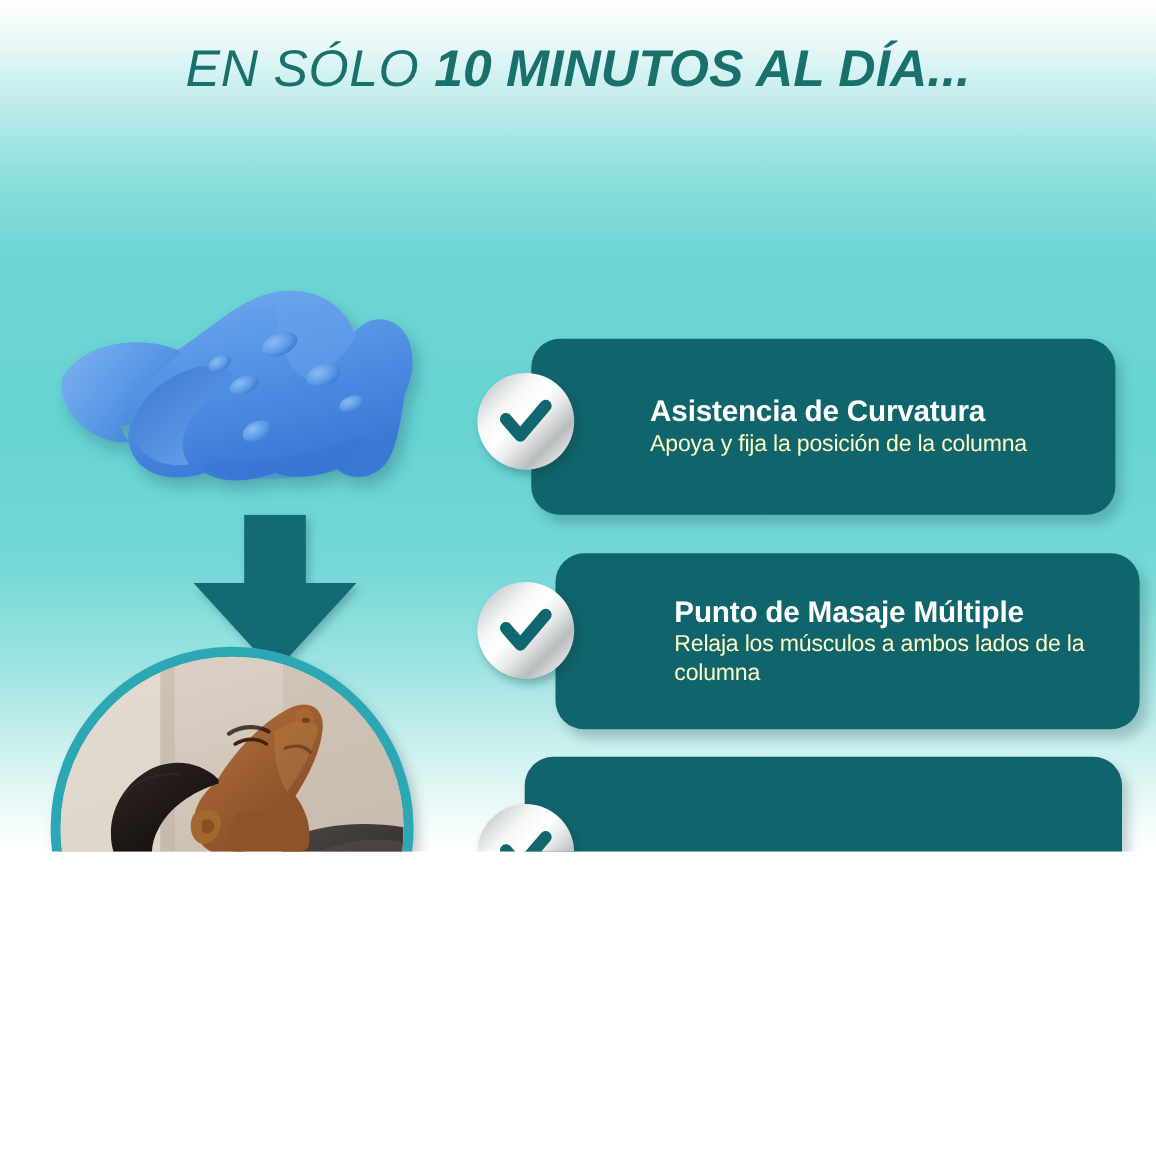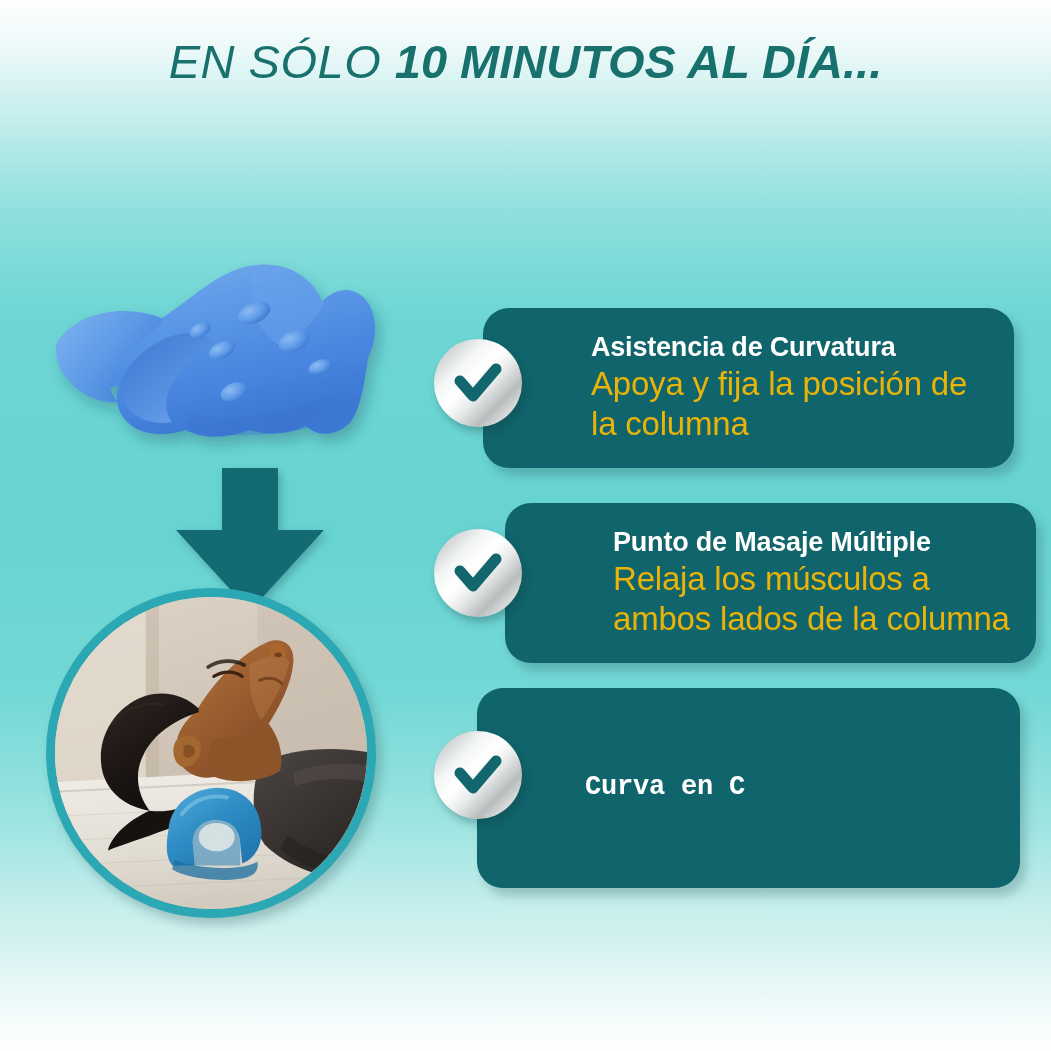--- a/index.html
+++ b/index.html
@@ -5,21 +5,21 @@
   * { margin:0; padding:0; box-sizing:border-box; }
 
   html, body {
     width:1051px; height:1051px;
     overflow:hidden;
     font-family:"Liberation Sans", sans-serif;
   }
 
   #stage {
     position:relative;
-    width:1051px; height:1051px;
+    width:1051px; height:774px;
     background:linear-gradient(to bottom,
         #ffffff 0%,
         #eaf8f8 5%,
         #c5eeed 11%,
         #8fe0dd 20%,
         #6ed6d4 30%,
         #67d4d2 50%,
         #73d8d6 66%,
         #9ce4e1 78%,
         #cdf0ee 88%,
@@ -114,22 +114,22 @@
   #card-2 { left:477px; top:688px; width:543px; min-height:200px;font-family:Liberation Mono, monospace; }
 
   .card-title {
     color:#ffffff;
     font-size:27px;
     font-weight:800;
     line-height:1.18;
     letter-spacing:-0.2px;
   }
   .card-desc {
-    color:#eab308;
-    font-size:33px;
+    color:#fef9c3;
+    font-size:21px;
     font-weight:400;
     line-height:1.22;
     letter-spacing:-0.2px;
   }
 
   
   .check-badge {
     position:absolute;
     width:88px; height:88px;
     border-radius:50%;

